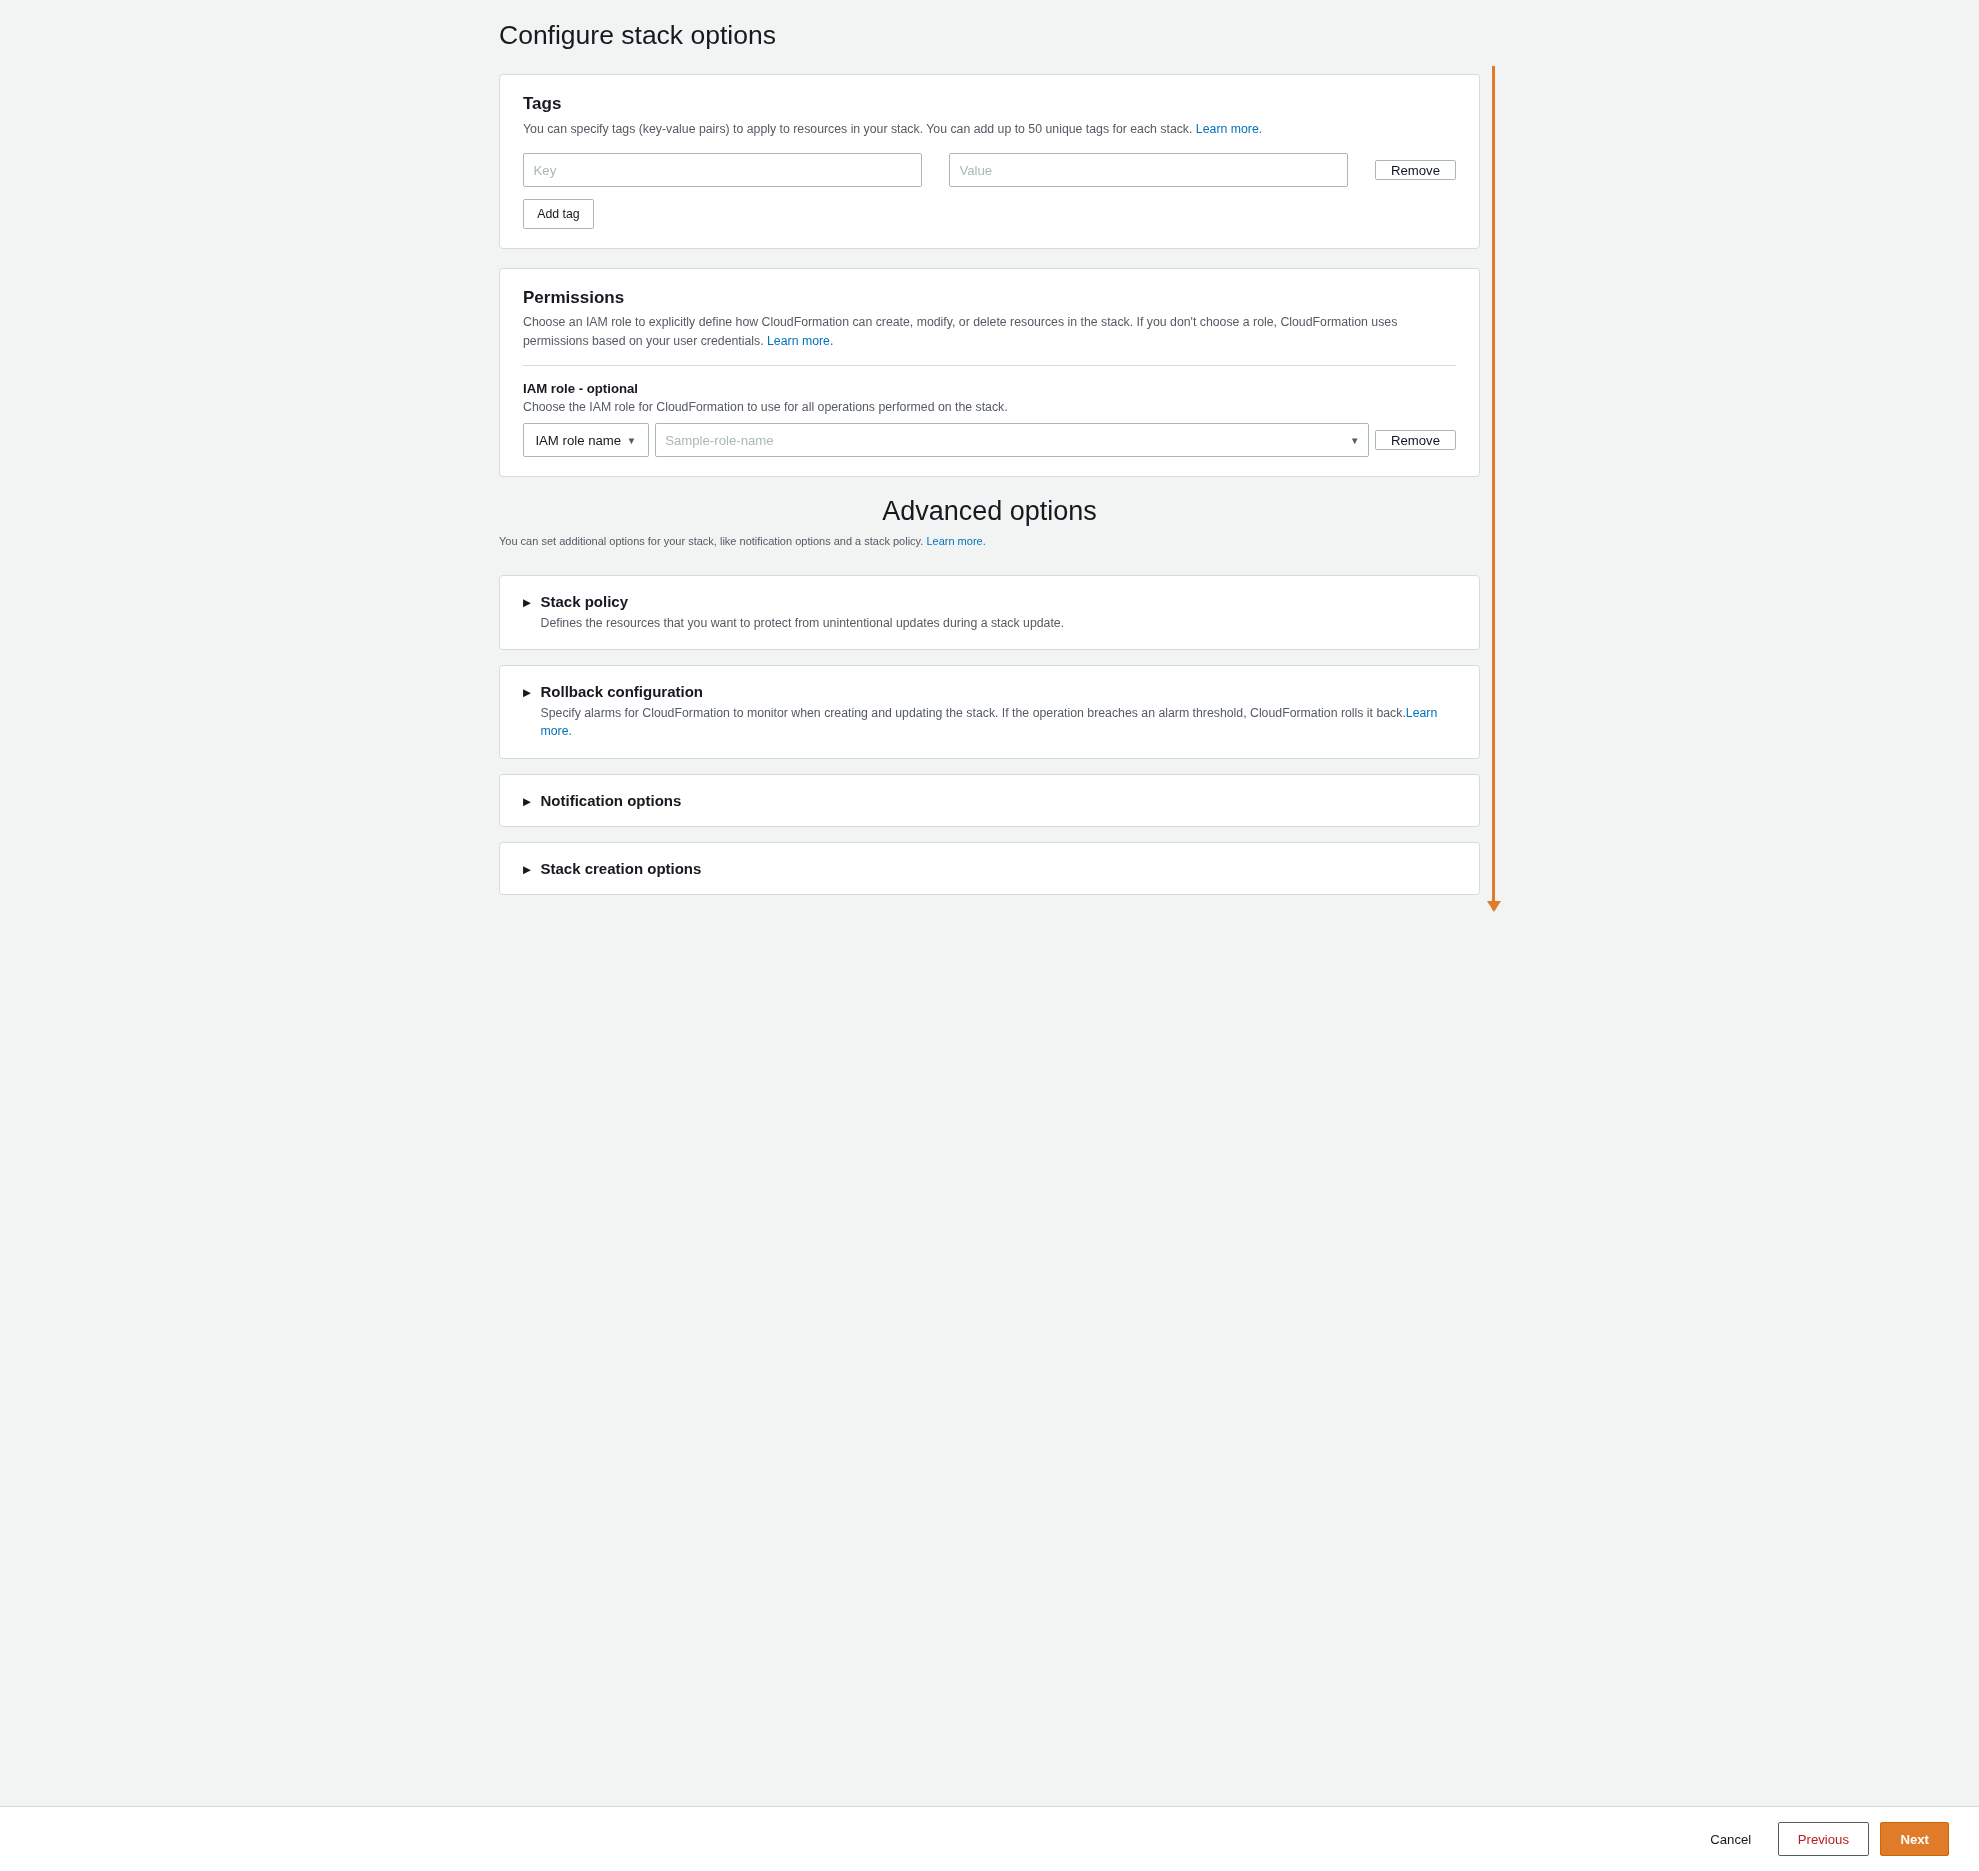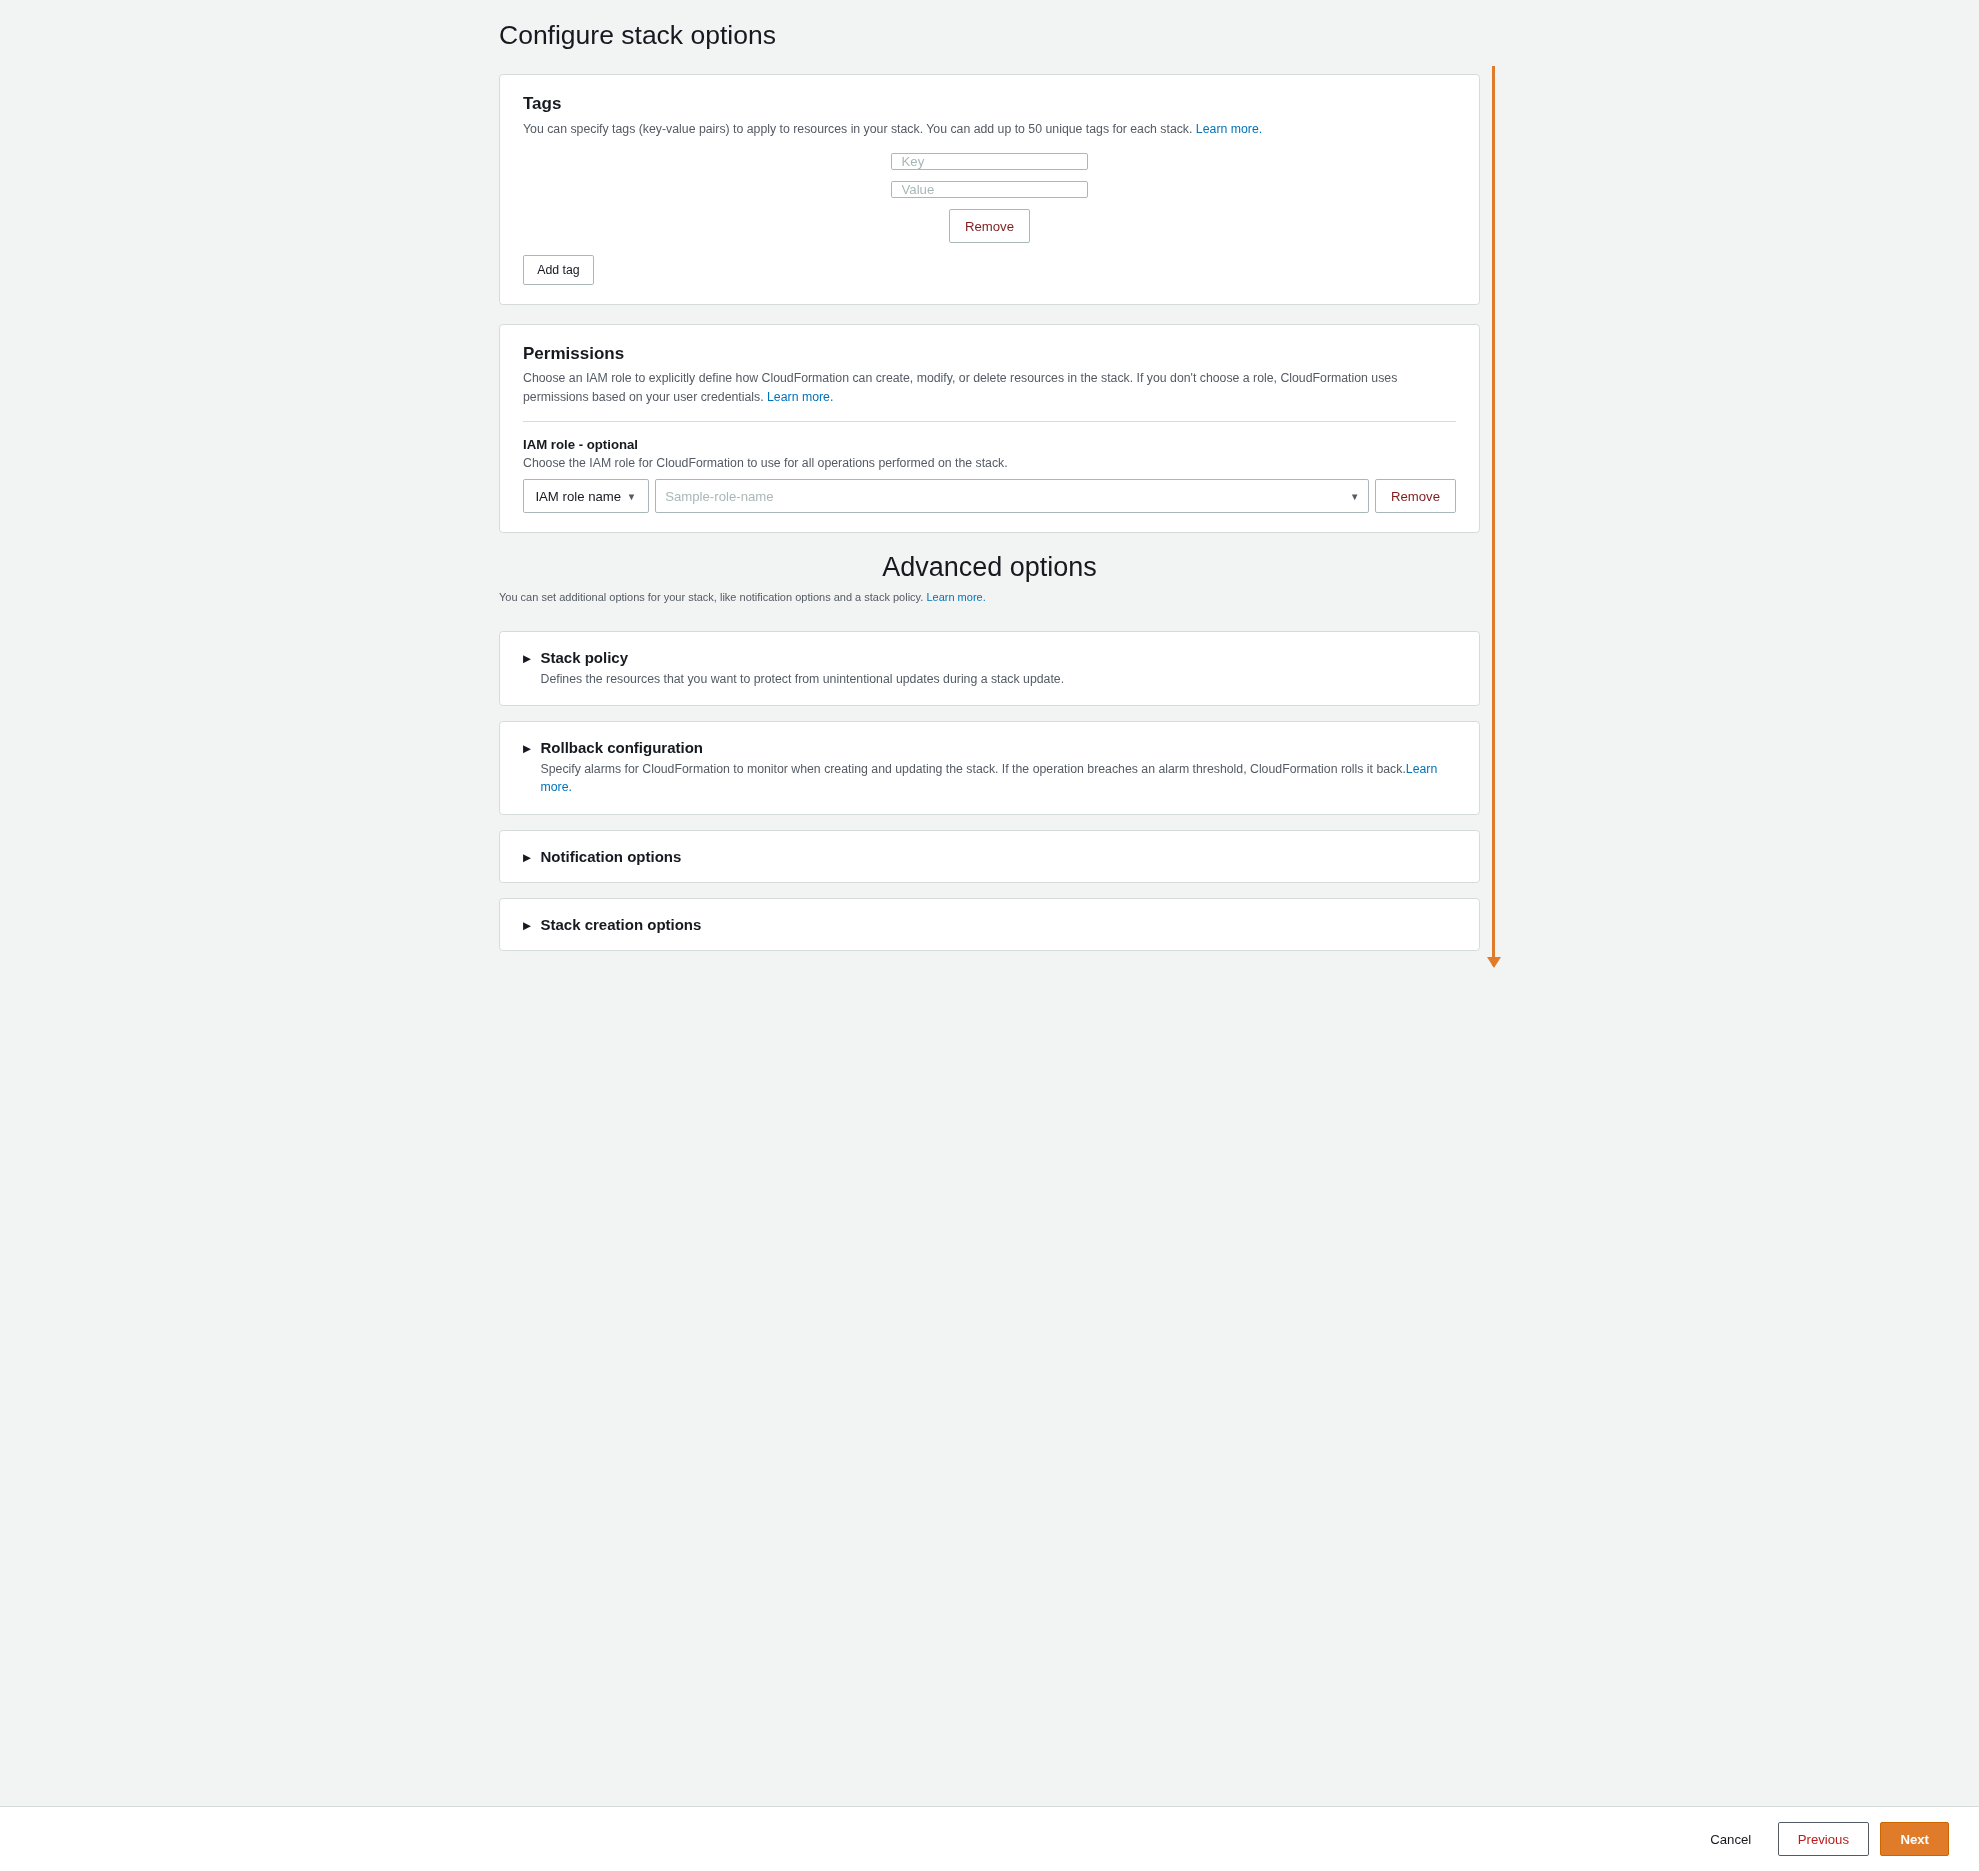--- a/index.html
+++ b/index.html
@@ -65,46 +65,45 @@
       margin-bottom: 15px;
     }
     .section-desc a, .learn-more {
       color: #0073bb;
       text-decoration: none;
     }
 
     
     .tag-row {
       display: flex;
-      gap: 11px;
+      gap: 27px;
       align-items: center;
       margin-bottom: 11.4px;
-      flex-direction: column;
     }
     .tag-input {
       flex: 1;
       height: 34px;
       border: 0.9px solid #aab7b8;
       border-radius: 1.9px;
       padding: 0 9.5px;
       font-size: 13.2px;
       color: #545b64;
       background: #fff;
       outline: none;
     }
     .tag-input::placeholder {
       color: #aab7b8;
     }
     .btn-remove {
-      height: 34px;
+      height: 20px;
       padding: 0 15px;
       background: #fff;
       border: 0.9px solid #aab7b8;
       border-radius: 1.9px;
-      color: #7f1d1d;
+      color: #0f172a;
       font-size: 13.2px;
       cursor: pointer;
     }
     .btn-add-tag {
       height: 30px;
       padding: 0 13.2px;
       background: #fff;
       border: 0.9px solid #aab7b8;
       border-radius: 1.9px;
       color: #16191f;

